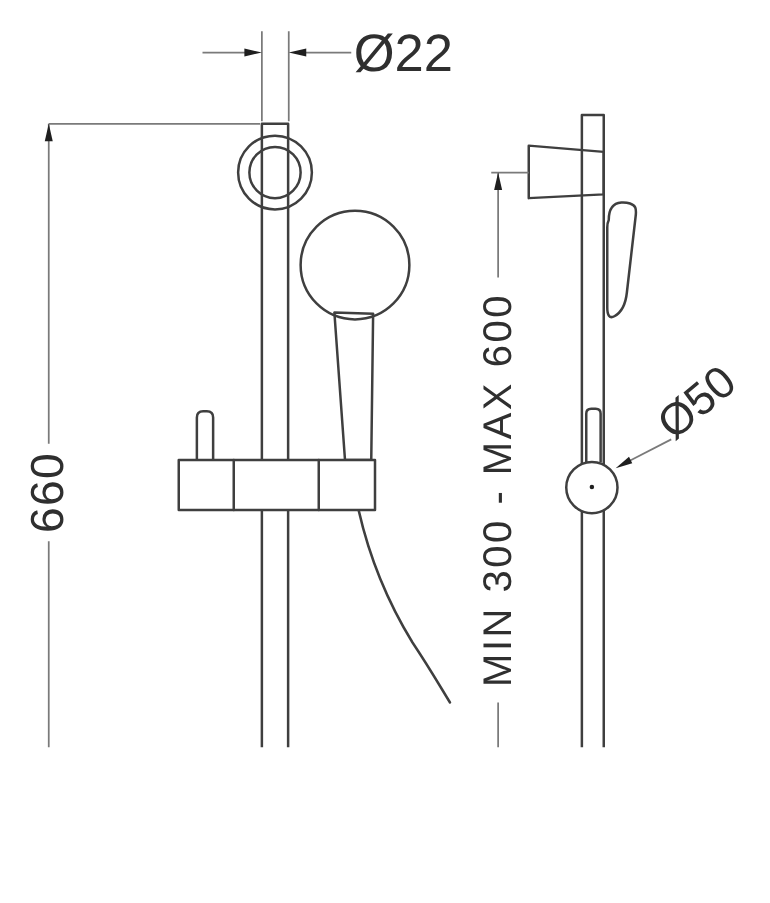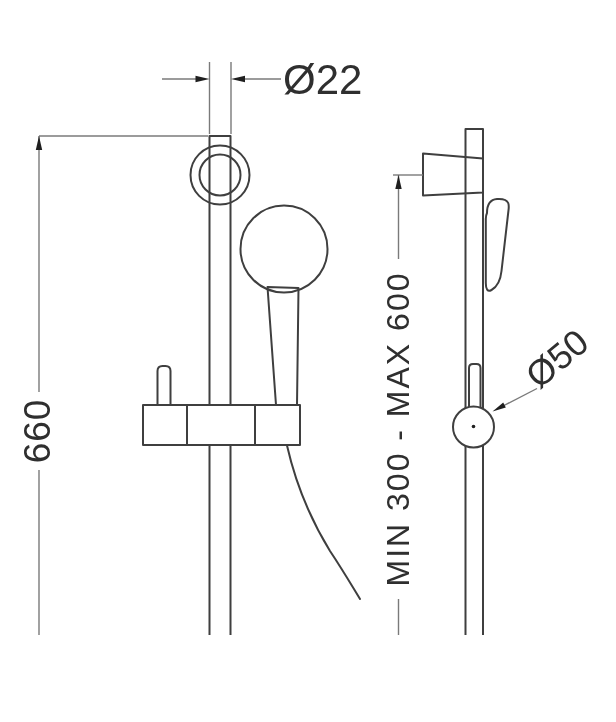--- a/index.html
+++ b/index.html
@@ -8,21 +8,20 @@
     padding: 0;
     background: #ffffff;
   }
   .stage {
     position: relative;
     width: 616px;
     height: 598px;
     background: var(--color-background, #ffffff);
     overflow: hidden;
     font-family: "Liberation Sans", sans-serif;
-    margin-top: 37px;
   }
   svg { display: block; }
 
   
   .outline {
     stroke: var(--color-outline, #3f3f3f);
     stroke-width: 2;
     fill: none;
     stroke-linejoin: round;
     stroke-linecap: round;

